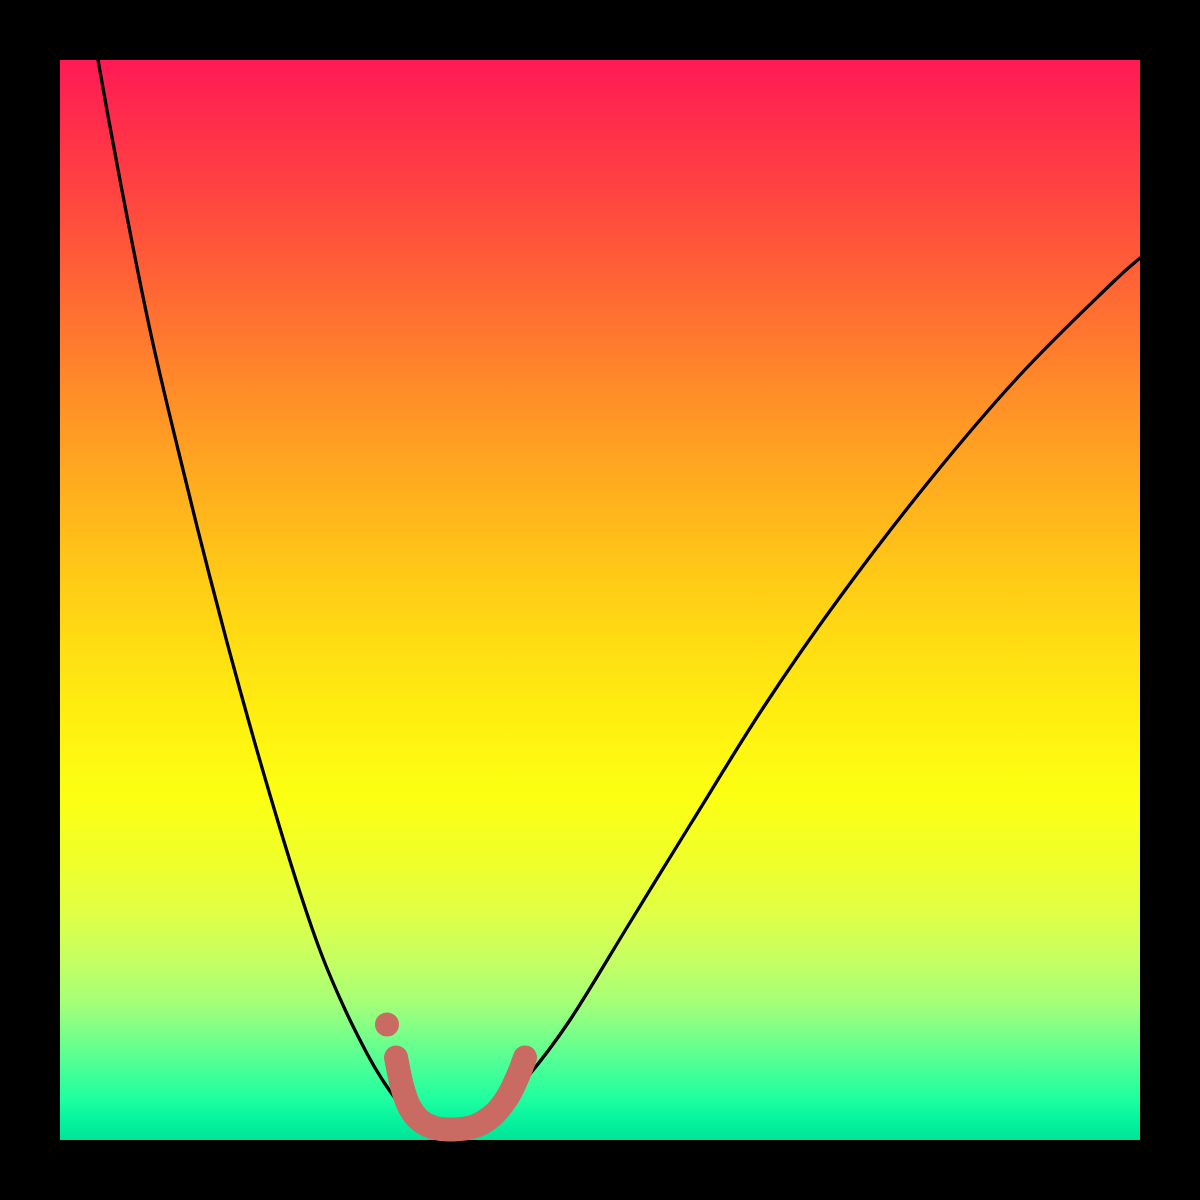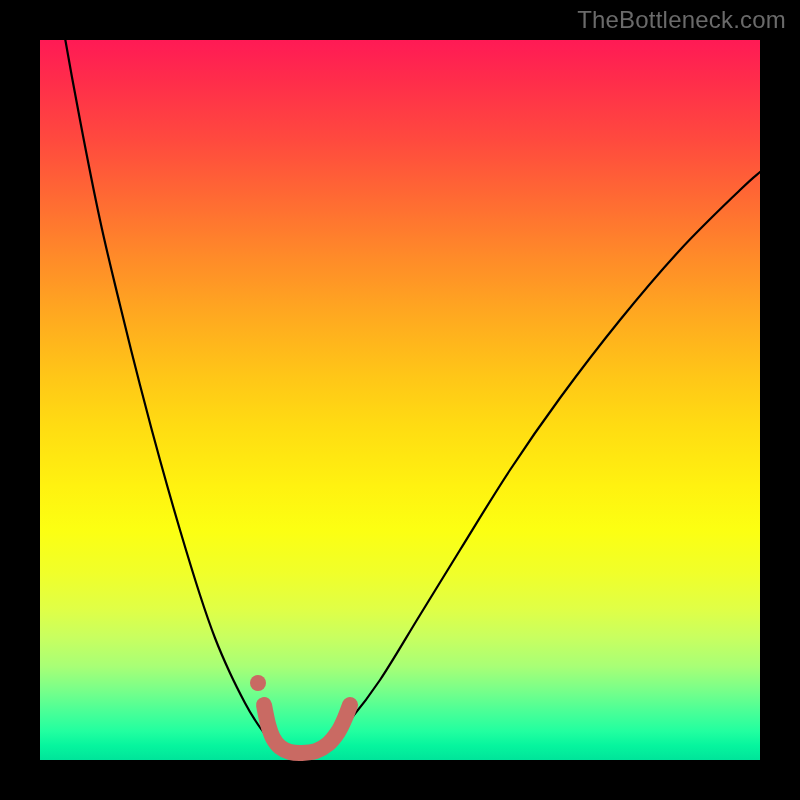--- a/index.html
+++ b/index.html
@@ -65,21 +65,20 @@
     width: 720px;
     height: 720px;
     overflow: visible;
   }
 </style>
 </head>
 <body>
 
 <div class="frame">
 
-  <div class="watermark">TheBottleneck.com</div>
 
   <div class="plot-area">
     <svg class="curve" viewBox="0 0 720 720" preserveAspectRatio="none">
       <path id="curve-path" fill="none" stroke="#000000" stroke-width="2.2" stroke-linejoin="round" stroke-linecap="round" d="M 0 -150 C 3.6 -128.4, 12.8 -71.4, 20 -30 C 27.2 11.4, 32.8 42.2, 40 80 C 47.2 117.8, 52.8 146.7, 60 180 C 67.2 213.3, 72.8 235.3, 80 265 C 87.2 294.7, 92.8 317.1, 100 345 C 107.2 372.9, 112.8 393.9, 120 420 C 127.2 446.1, 132.8 465.7, 140 490 C 147.2 514.3, 153.7 535.6, 160 555 C 166.3 574.4, 169.6 584.0, 175 598 C 180.4 612.0, 184.6 621.3, 190 633 C 195.4 644.7, 200.5 654.5, 205 663 C 209.5 671.5, 211.4 674.4, 215 680 C 218.6 685.6, 221.4 689.7, 225 694 C 228.6 698.3, 231.4 700.9, 235 704 C 238.6 707.1, 241.4 709.0, 245 711 C 248.6 713.0, 250.5 714.8, 255 715 C 259.5 715.2, 263.7 714.7, 270 712 C 276.3 709.3, 282.8 705.8, 290 700 C 297.2 694.2, 301.0 690.8, 310 680 C 319.0 669.2, 327.4 658.9, 340 640 C 352.6 621.1, 365.6 598.4, 380 575 C 394.4 551.6, 403.8 536.1, 420 510 C 436.2 483.9, 452.0 457.4, 470 430 C 488.0 402.6, 500.2 385.0, 520 358 C 539.8 331.0, 558.4 306.6, 580 280 C 601.6 253.4, 618.4 233.4, 640 210 C 661.6 186.6, 685.6 164.0, 700 150 C 714.4 136.0, 716.4 135.2, 720 132"></path>
       <path id="conf-path" fill="none" stroke="#c96a63" stroke-width="16" stroke-linecap="round" stroke-linejoin="round" d="M 224 665 C 224.7 668.4, 226.4 678.1, 228 684 C 229.6 689.9, 230.8 693.9, 233 698 C 235.2 702.1, 236.9 704.5, 240 707 C 243.1 709.5, 246.0 710.9, 250 712 C 254.0 713.1, 257.3 713.2, 262 713 C 266.7 712.8, 271.3 712.6, 276 711 C 280.7 709.4, 284.0 707.4, 288 704 C 292.0 700.6, 294.9 696.7, 298 692 C 301.1 687.3, 302.8 682.9, 305 678 C 307.2 673.1, 309.1 667.3, 310 665"></path>
       <circle id="conf-dot" r="8" fill="#c96a63" cx="218" cy="643"></circle>
     </svg>
   </div>
 
 </div>

